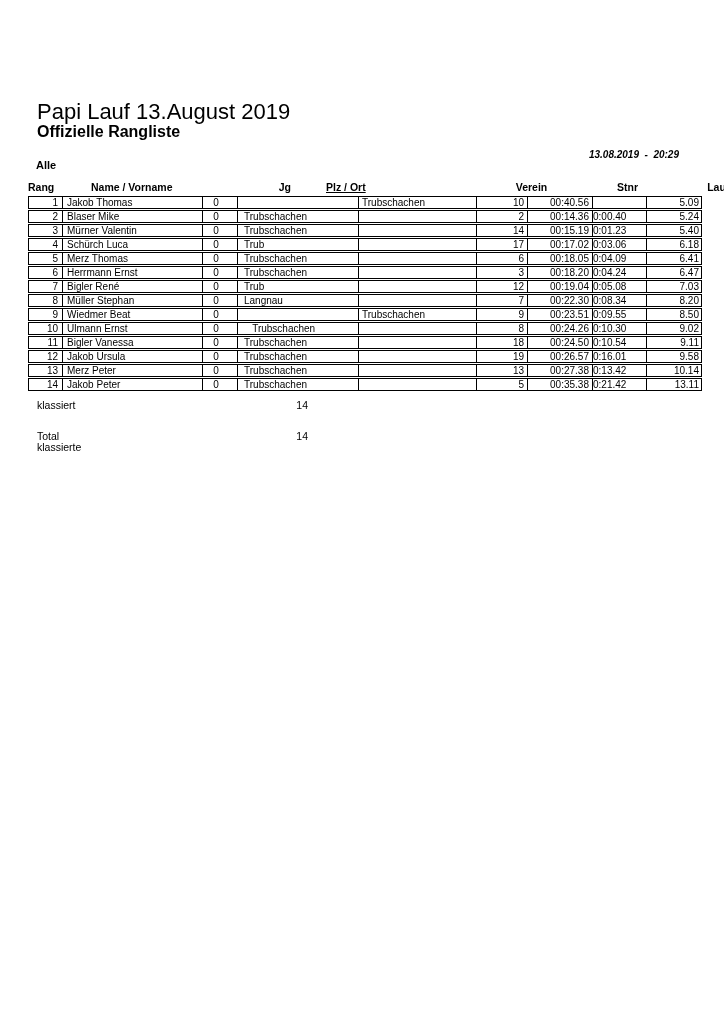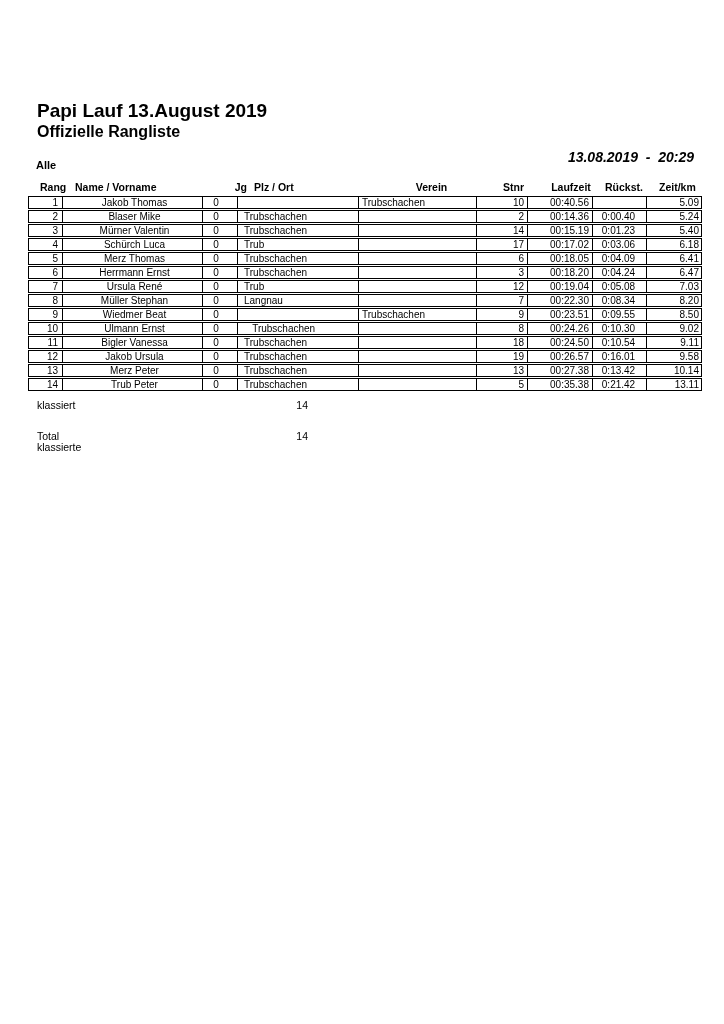--- a/index.html
+++ b/index.html
@@ -6,49 +6,49 @@
   #page{
     position:relative;
     width:724px;height:1024px;
     background:#ffffff;
     font-family:"Liberation Sans","DejaVu Sans",sans-serif;
     color:#000;
     overflow:hidden;
   }
   .title{
     position:absolute;left:37px;top:101px;
-    font-size:19px;font-weight:bold;letter-spacing:0px;line-height:1;
+    font-size:22px;font-weight:normal;letter-spacing:0px;line-height:1;
   }
   .subtitle{
     position:absolute;left:37px;top:124px;
     font-size:16px;font-weight:bold;line-height:1;text-align:right;
   }
   .datetime{
-    position:absolute;left:447px;top:149px;width:247px;
-    text-align:right;font-size:14px;font-style:italic;font-weight:bold;
+    position:absolute;left:432px;top:149px;width:247px;
+    text-align:right;font-size:10px;font-style:italic;font-weight:bold;
     white-space:pre;
   }
   .category{
     position:absolute;left:36px;top:160px;
     font-size:11px;font-weight:bold;line-height:1;text-align:right;
   }
   
   .thead{
-    position:absolute;left:40px;top:181px;width:674px;
+    position:absolute;left:28px;top:181px;width:674px;
     display:grid;
     grid-template-columns:35px 140px 35px 121px 118px 51px 65px 54px 55px;
-    font-size:10.5px;font-weight:bold;line-height:13px;height:13px;
+    font-size:10.5px;font-weight:bold;line-height:13px;height:13px;gap:28px;
   }
   .thead .hc{overflow:visible;white-space:nowrap;}
   .h-rang{text-align:left;}
   .h-name{text-align:left;}
   .h-jg{text-align:right;padding-right:3px;}
-  .h-plz_ort{text-align:left;padding-left:4px;}
+  .h-plz_ort{text-align:left;padding-left:4px;text-decoration:underline;}
   .h-verein{text-align:center;padding-left:3px;}
-  .h-stnr{text-align:center;padding-right:2px;}
+  .h-stnr{text-align:left;padding-right:2px;}
   .h-laufzeit{text-align:center;padding-right:3px;}
   .h-rueckst{text-align:left;padding-right:2px;}
   .h-zeit_km{text-align:left;padding-right:2px;}
 
   .tbody{
     position:absolute;left:28px;top:196px;width:674px;
   }
   .trow{
     display:grid;
     grid-template-columns:34px 140px 35px 121px 118px 51px 65px 54px 54px;
@@ -58,27 +58,27 @@
     margin-bottom:1px;
     font-size:10px;line-height:11px;
     background:#fff;
   }
   .cell{
     border-right:1px solid #000;
     box-sizing:border-box;
     overflow:hidden;white-space:nowrap;
   }
   .c-rang{text-align:right;padding-right:4px;}
-  .c-name{text-align:center;padding-left:4px;}
+  .c-name{text-align:left;padding-left:4px;}
   .c-jg{text-align:center;padding-right:8px;}
   .c-plz_ort{text-align:left;padding-left:6px;white-space:pre;}
   .c-verein{text-align:left;padding-left:3px;}
   .c-stnr{text-align:right;padding-right:3px;}
   .c-laufzeit{text-align:right;padding-right:3px;}
-  .c-rueckst{text-align:center;padding-right:2px;}
+  .c-rueckst{text-align:left;padding-right:2px;}
   .c-zeit_km{text-align:right;padding-right:2px;border-right:none;}
 
   .summary-line{position:absolute;font-size:10.5px;line-height:1;}
   .sl-label{position:absolute;left:37px;}
   .sl-value{position:absolute;left:268px;width:40px;text-align:right;}
   #sum1{top:400px;} #sum2{top:431px;}
 </style>
 </head>
 <body>
 
@@ -163,21 +163,21 @@
         <div class="cell c-jg">0</div>
         <div class="cell c-plz_ort">Trubschachen</div>
         <div class="cell c-verein"></div>
         <div class="cell c-stnr">3</div>
         <div class="cell c-laufzeit">00:18.20</div>
         <div class="cell c-rueckst">0:04.24</div>
         <div class="cell c-zeit_km">6.47</div>
       </div>
       <div class="trow">
         <div class="cell c-rang">7</div>
-        <div class="cell c-name">Ursula René</div>
+        <div class="cell c-name">Bigler René</div>
         <div class="cell c-jg">0</div>
         <div class="cell c-plz_ort">Trub</div>
         <div class="cell c-verein"></div>
         <div class="cell c-stnr">12</div>
         <div class="cell c-laufzeit">00:19.04</div>
         <div class="cell c-rueckst">0:05.08</div>
         <div class="cell c-zeit_km">7.03</div>
       </div>
       <div class="trow">
         <div class="cell c-rang">8</div>
@@ -240,21 +240,21 @@
         <div class="cell c-jg">0</div>
         <div class="cell c-plz_ort">Trubschachen</div>
         <div class="cell c-verein"></div>
         <div class="cell c-stnr">13</div>
         <div class="cell c-laufzeit">00:27.38</div>
         <div class="cell c-rueckst">0:13.42</div>
         <div class="cell c-zeit_km">10.14</div>
       </div>
       <div class="trow">
         <div class="cell c-rang">14</div>
-        <div class="cell c-name">Trub Peter</div>
+        <div class="cell c-name">Jakob Peter</div>
         <div class="cell c-jg">0</div>
         <div class="cell c-plz_ort">Trubschachen</div>
         <div class="cell c-verein"></div>
         <div class="cell c-stnr">5</div>
         <div class="cell c-laufzeit">00:35.38</div>
         <div class="cell c-rueckst">0:21.42</div>
         <div class="cell c-zeit_km">13.11</div>
       </div>
     </div>
 

